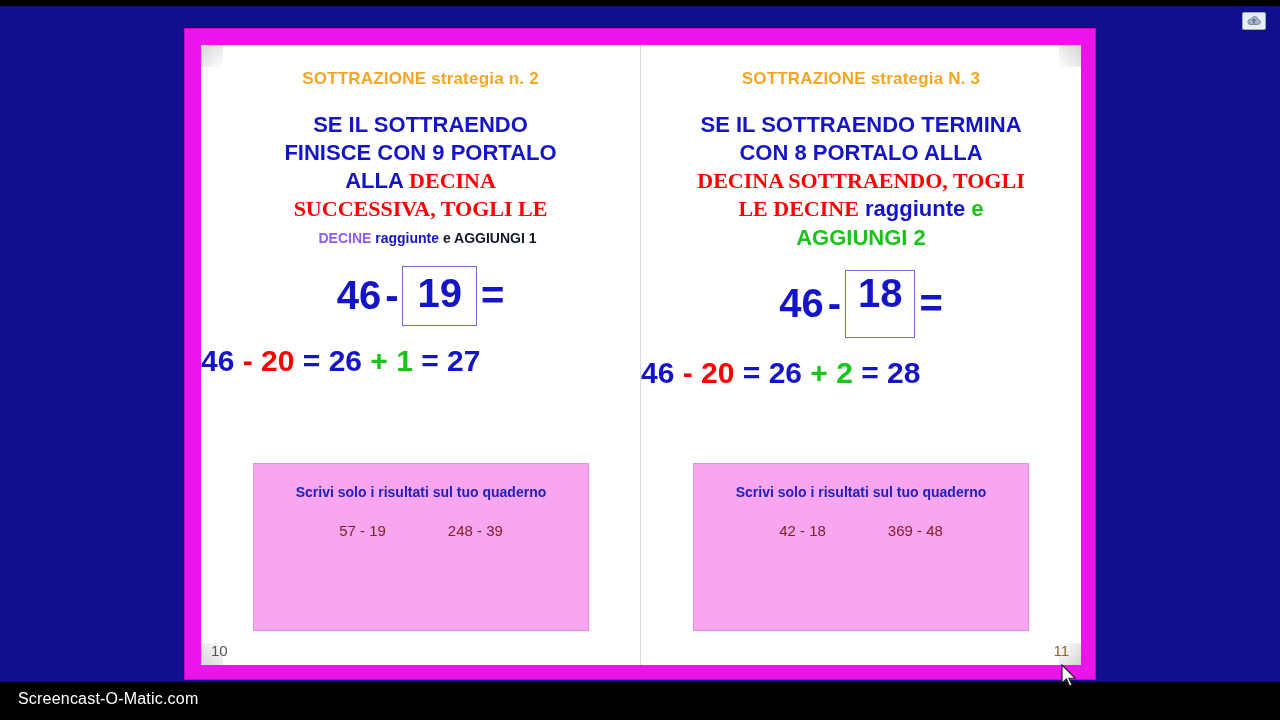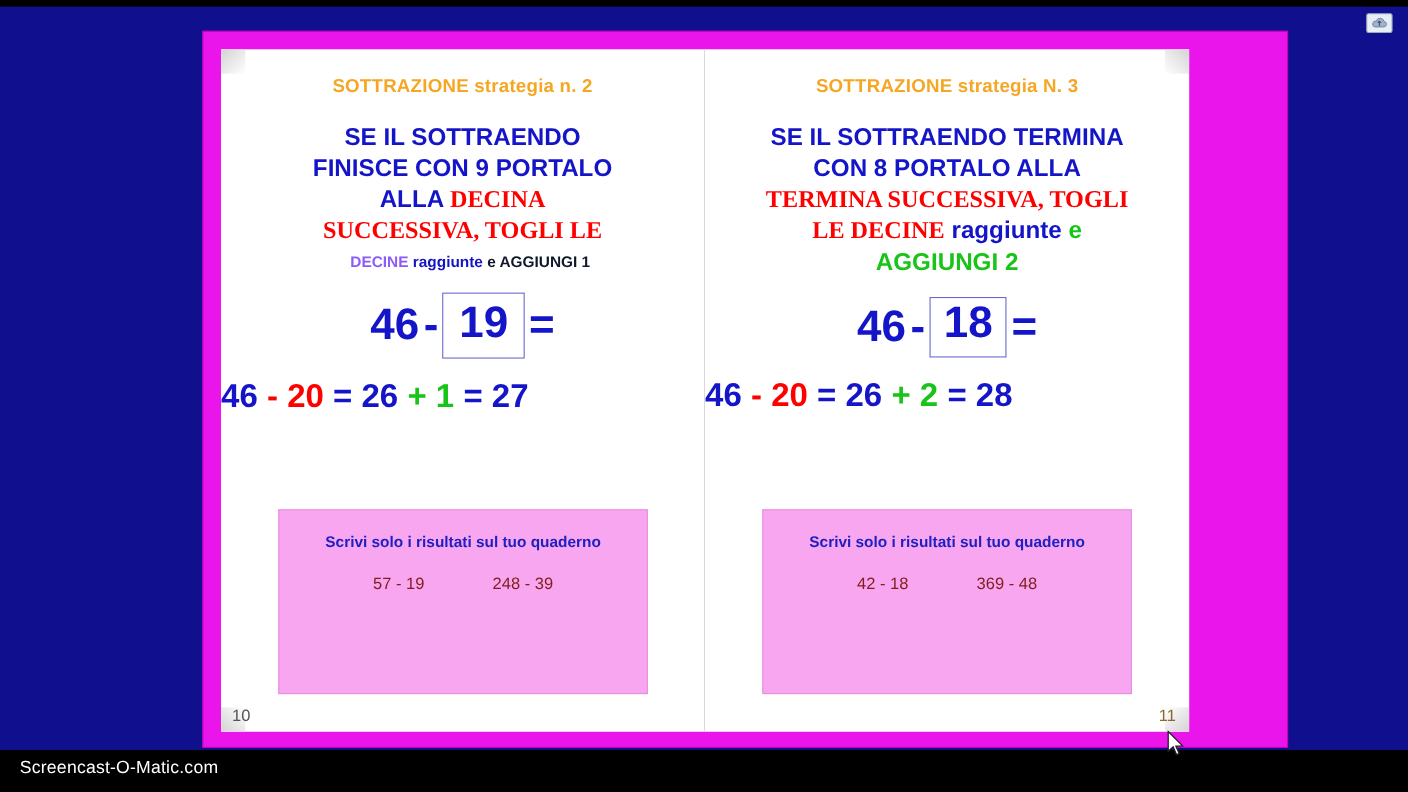--- a/index.html
+++ b/index.html
@@ -45,21 +45,21 @@
     border: 1px solid #9aa9bb;
     border-radius: 2px;
     display: flex; align-items: center; justify-content: center;
   }
   .corner-icon svg { display: block; }
 
   
   .book {
     position: absolute;
     left: 184px; top: 28px;
-    width: 987px; height: 652px;
+    width: 912px; height: 652px;
     background: #ea15ea;
     border: 1px solid #c300c3;
     box-shadow: 0 0 0 1px rgba(0,0,0,0.15);
   }
   .pages {
     position: absolute;
     left: 16px; top: 16px;
     width: 880px; height: 620px;
     display: flex;
     background: #fff;
@@ -107,21 +107,21 @@
   .expr-row {
     margin-top: 18px;
     display: flex; align-items: center; justify-content: center;
     gap: 4px;
     font-size: 40px;
     font-weight: bold;
     color: #1414c8;
   }
   .boxed {
     border: 1px solid #6a6ad0;
-    padding: 2px 12px 11px 12px;
+    padding: 2px 12px 24px 12px;
     display: inline-block;
     line-height: 1.0;
     background: #fff;
   }
   .boxed.tall { padding: 6px 14px 12px 14px; }
 
   .result-row {
     margin-top: 18px;
     text-align: left;
     font-size: 30px;
@@ -242,21 +242,21 @@
       <div class="page right">
         <div class="curl tr"></div>
         <div class="curl br"></div>
 
         <div class="page-title">SOTTRAZIONE strategia N. 3</div>
 
         <div class="rule-block">
           <div class="rule-main">
             <div>SE IL SOTTRAENDO TERMINA</div>
             <div>CON 8 PORTALO ALLA</div>
-            <div class="red">TERMINA SUCCESSIVA, TOGLI</div>
+            <div class="red">DECINA SOTTRAENDO, TOGLI</div>
             <div>
               <span class="red">LE DECINE</span>
               <span>raggiunte</span>
               <span class="green">e</span>
             </div>
             <div class="green">AGGIUNGI 2</div>
           </div>
         </div>
 
         <div class="expr-row">

